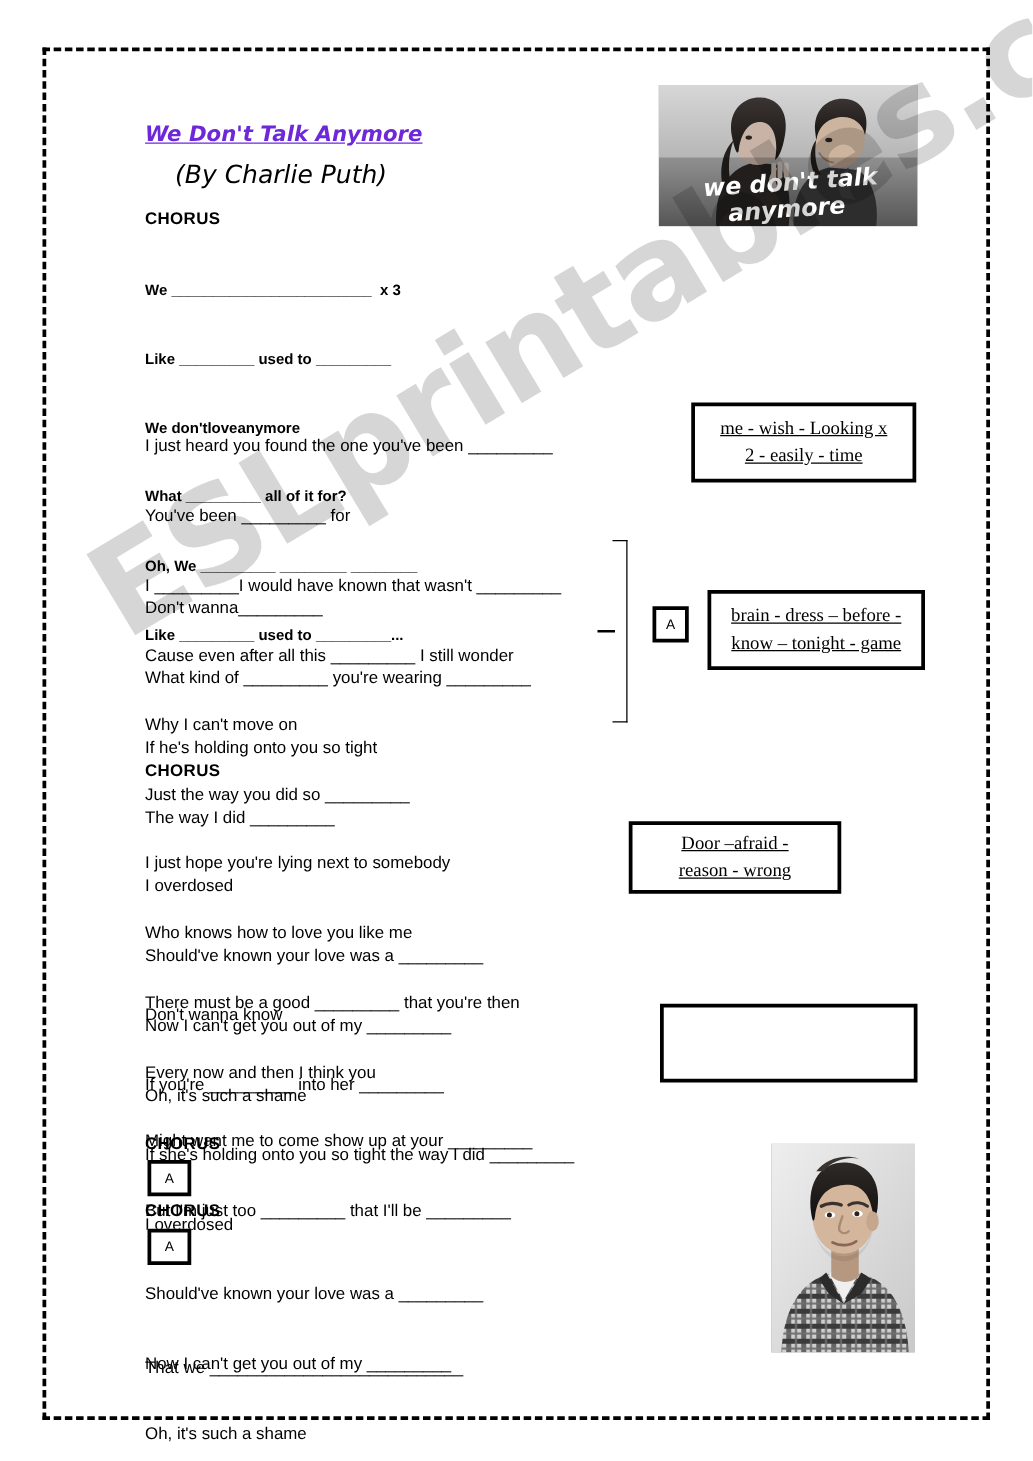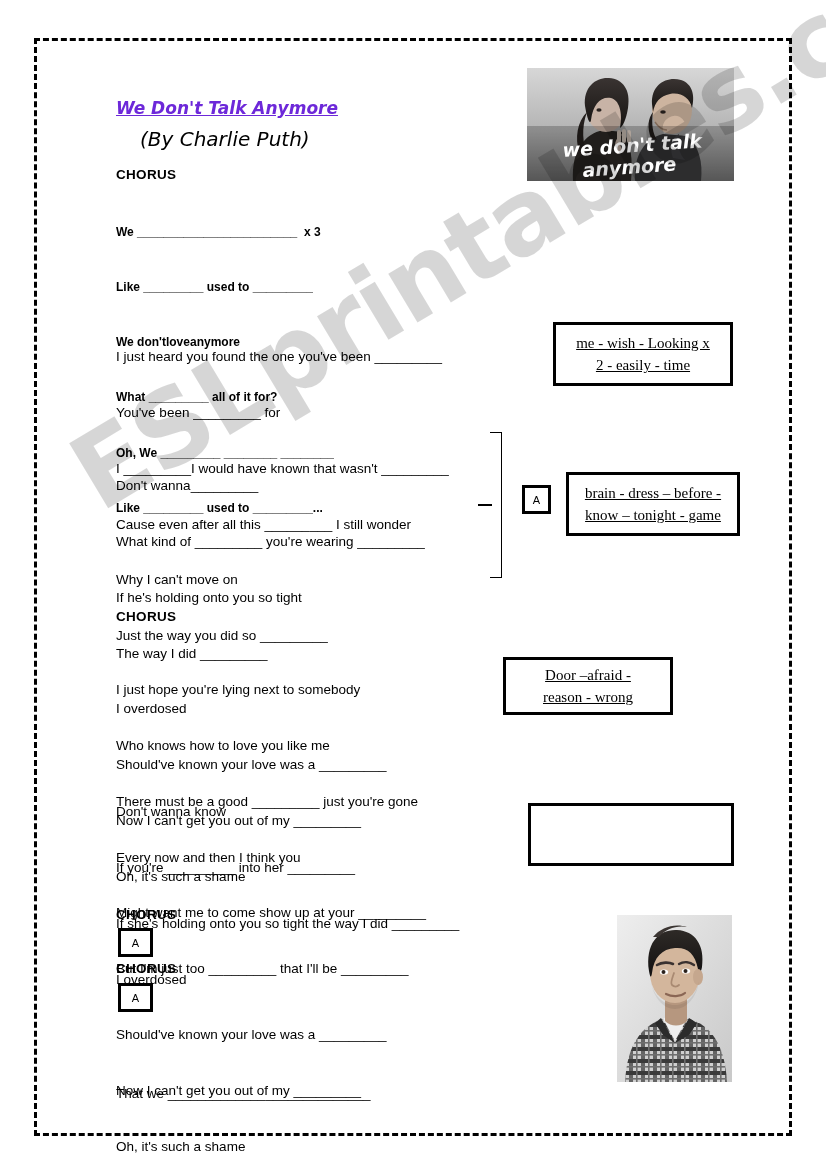--- a/index.html
+++ b/index.html
@@ -283,21 +283,21 @@
         <span>brain - dress – before -</span>
         <span>know – tonight - game</span>
       </div>
     </div>
 
     <div class="chorus-label" style="left:116px; top:609px;">CHORUS</div>
 
     <div class="block" style="left:116px; top:644px;">
       <span class="line">I just hope you're lying next to somebody</span>
       <span class="line">Who knows how to love you like me</span>
-      <span class="line">There must be a good _________ just you're gone</span>
+      <span class="line">There must be a good _________ that you're then</span>
       <span class="line">Every now and then I think you</span>
       <span class="line">Might want me to come show up at your _________</span>
       <span class="line">But I'm just too _________ that I'll be _________</span>
     </div>
 
     <div class="wordbank" style="left:503px; top:657px; width:170px; height:58px;">
       <div>
         <span>Door –afraid -</span>
         <span>reason - wrong</span>
       </div>

